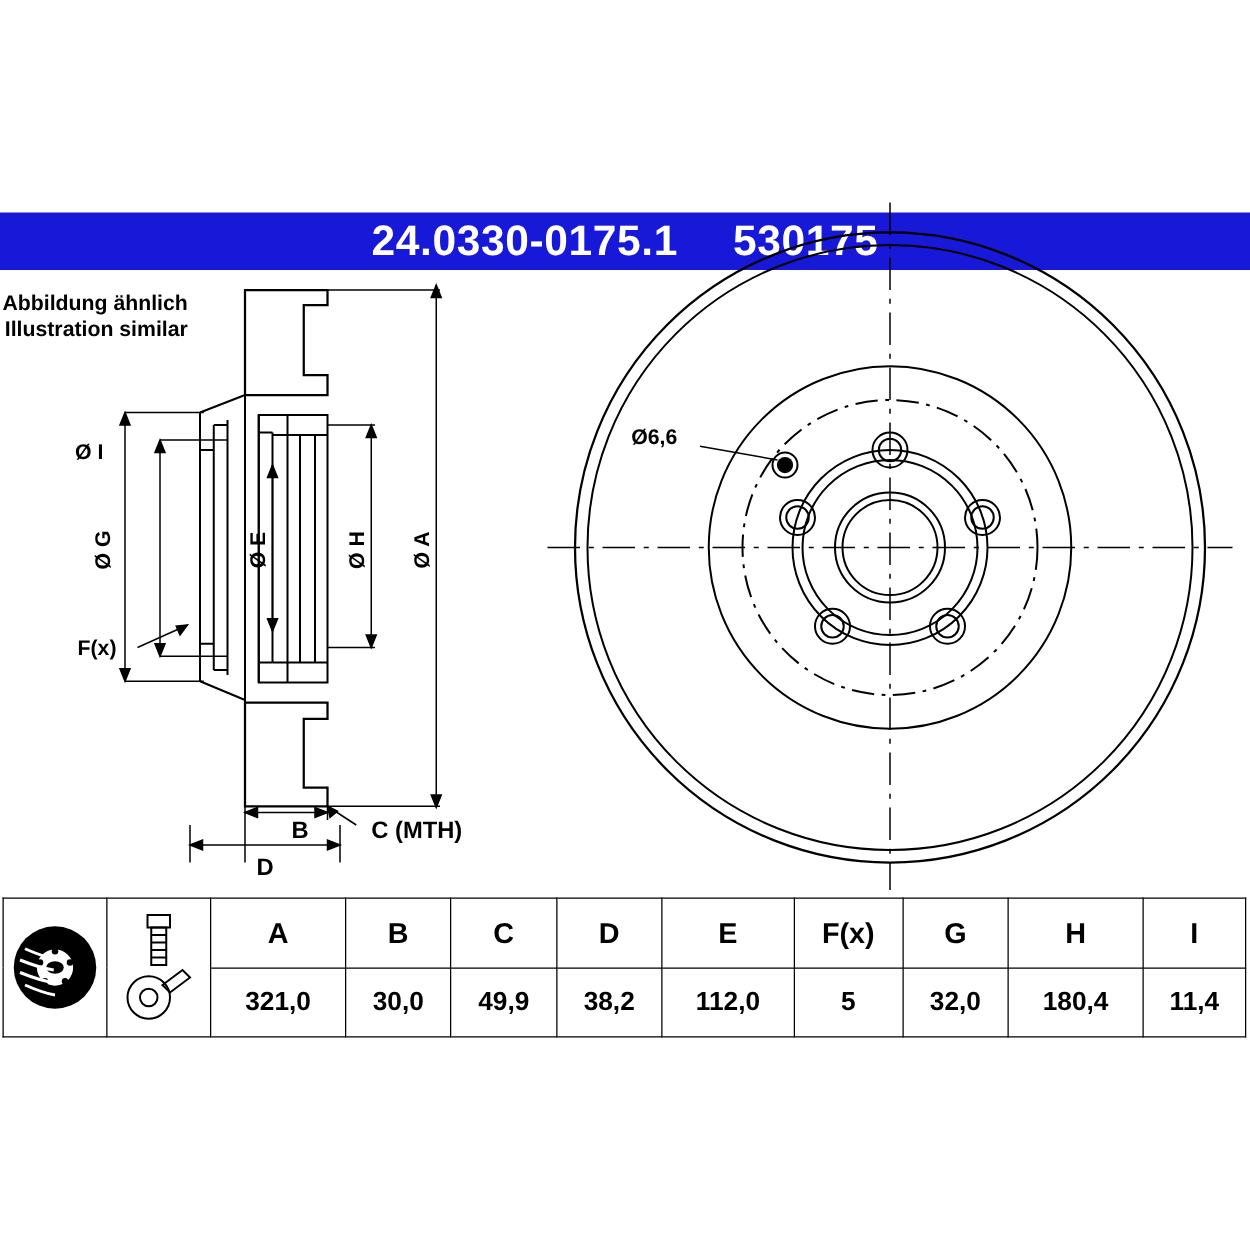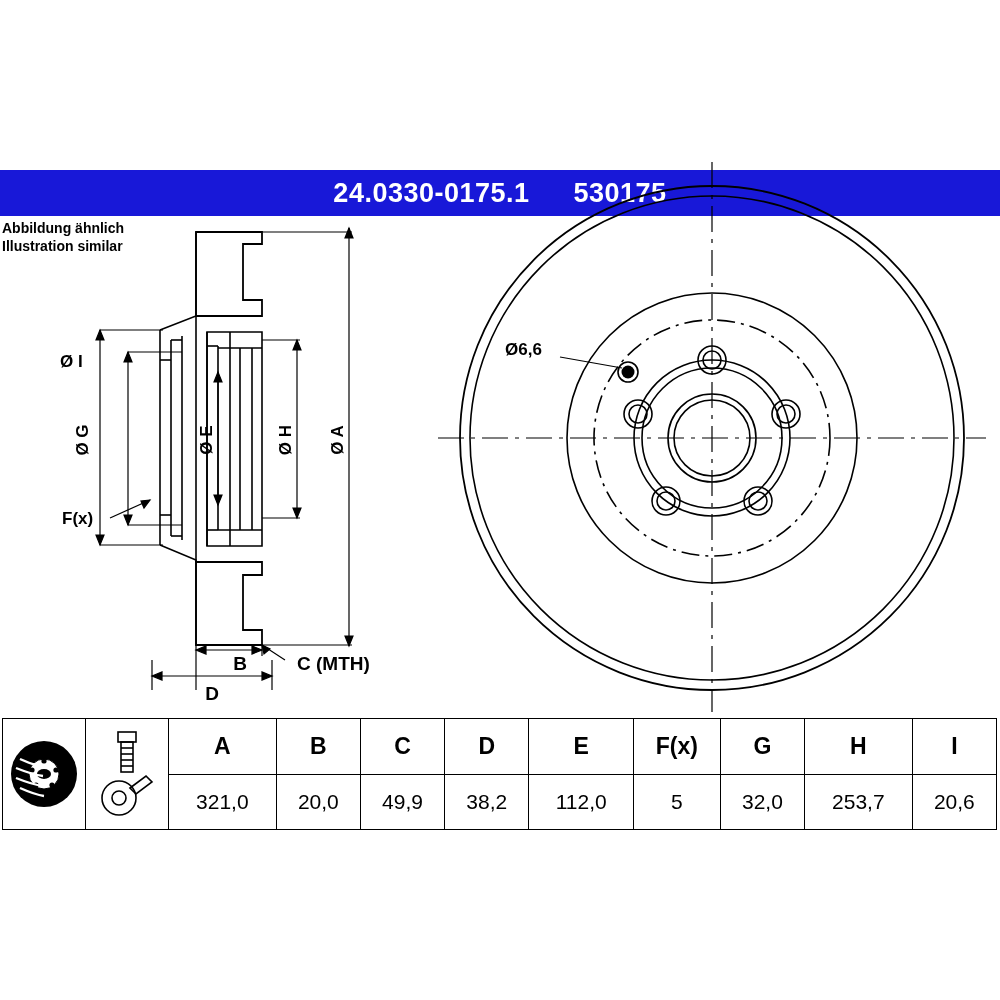--- a/index.html
+++ b/index.html
@@ -32,33 +32,34 @@
     background: #1818d8;
     display: flex;
     align-items: center;
     justify-content: center;
   }
   .header-inner {
     display: flex;
     align-items: center;
     gap: 44px;
     color: #ffffff;
-    font-size: 27px;
+    font-size: 34px;
     font-weight: bold;
     letter-spacing: 0.5px;
   }
 
   
   .illus-note {
     position: absolute;
     left: 2px;
-    top: 220px;
-    font-size: 14px;
+    top: 232px;
+    font-size: 17px;
     font-weight: bold;
     line-height: 1.25;
+    text-align: right;
   }
 
   
   .art {
     position: absolute;
     left: 0;
     top: 0;
     width: 1000px;
     height: 1000px;
     pointer-events: none;
@@ -79,21 +80,21 @@
     text-align: center;
     height: 42px;
     padding: 0;
   }
   .spec-table td.icon-cell {
     width: 82px;
     height: 110px;
     padding: 0;
   }
   .spec-table tr.values td {
-    font-weight: normal;
+    font-weight: bold;
   }
   .spec-table td.hdr {
     font-size: 23px;
   }
 
   .cell-icon-wrap {
     width: 100%;
     height: 100%;
     display: flex;
     align-items: center;
@@ -304,25 +305,25 @@
       <td class="hdr">C</td>
       <td class="hdr">D</td>
       <td class="hdr">E</td>
       <td class="hdr">F(x)</td>
       <td class="hdr">G</td>
       <td class="hdr">H</td>
       <td class="hdr">I</td>
     </tr>
     <tr class="values">
       <td>321,0</td>
-      <td>20,0</td>
+      <td>30,0</td>
       <td>49,9</td>
       <td>38,2</td>
       <td>112,0</td>
       <td>5</td>
       <td>32,0</td>
-      <td>253,7</td>
-      <td>20,6</td>
+      <td>180,4</td>
+      <td>11,4</td>
     </tr>
   </tbody>
     </table>
 
 </div>
 
 </body></html>

